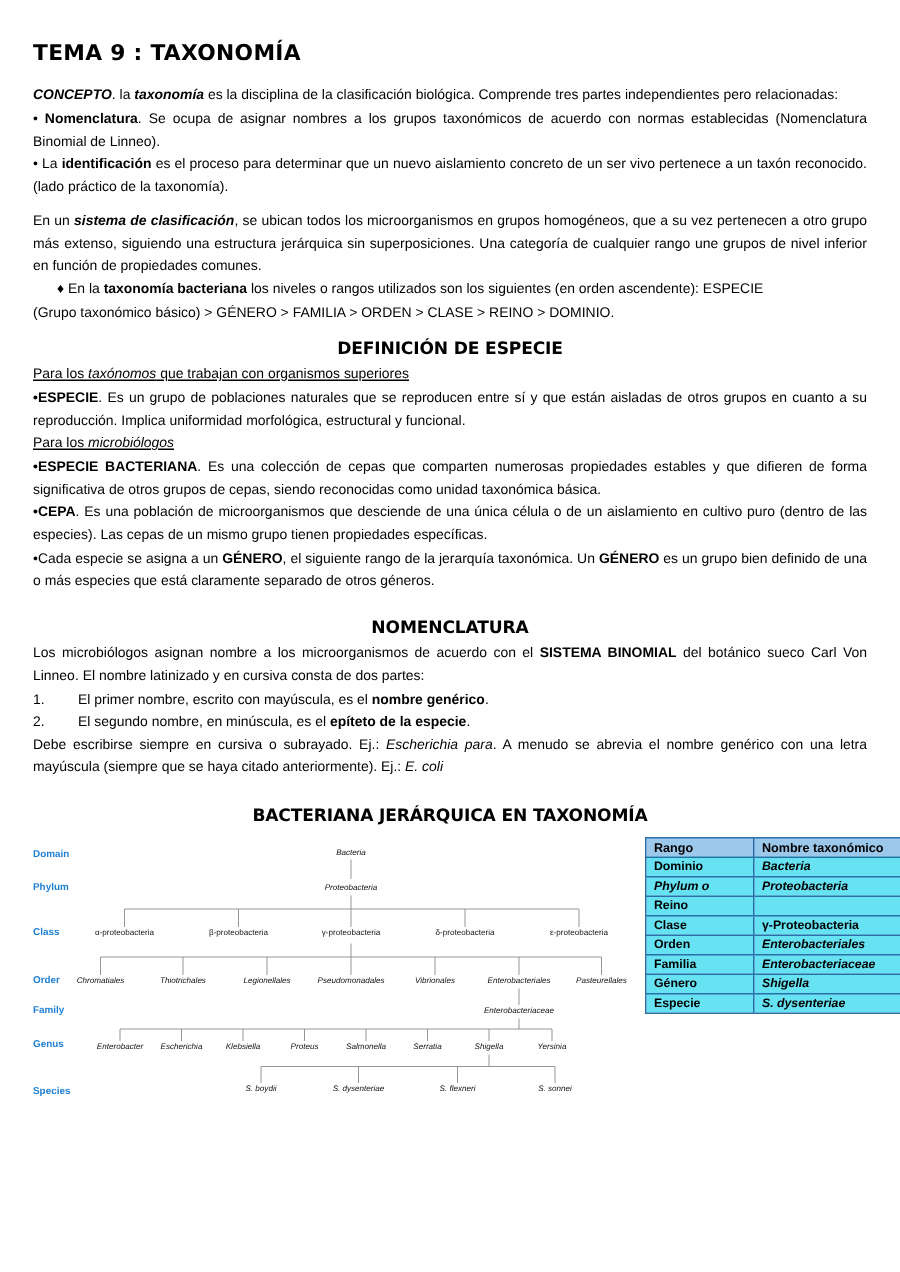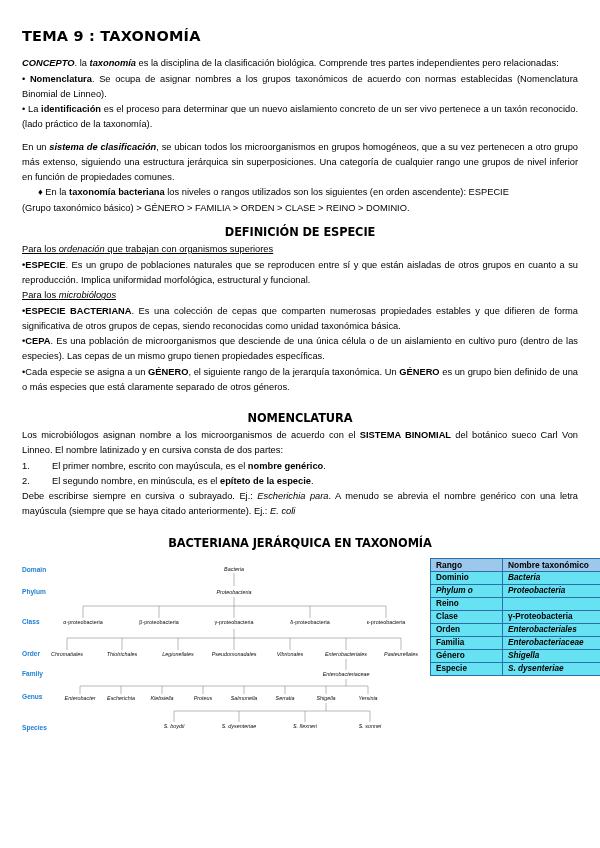--- a/index.html
+++ b/index.html
@@ -128,21 +128,21 @@
 
   <div class="gap"></div>
 
   <p class="para"><span>En un </span><span class="bi">sistema de clasificación</span><span>, se ubican todos los microorganismos en grupos homogéneos, que a su vez pertenecen a otro grupo más extenso, siguiendo una estructura jerárquica sin superposiciones. Una categoría de cualquier rango une grupos de nivel inferior en función de propiedades comunes.</span></p>
 
   <p class="para nojust bullet-indent"><span>♦ En la </span><span class="b">taxonomía bacteriana</span><span> los niveles o rangos utilizados son los siguientes (en orden ascendente): ESPECIE</span></p>
   <p class="para nojust center-indent">(Grupo taxonómico básico) &gt; GÉNERO &gt; FAMILIA &gt; ORDEN &gt; CLASE &gt; REINO &gt; DOMINIO.</p>
 
   <h2 class="section">DEFINICIÓN DE ESPECIE</h2>
 
-  <p class="para nojust"><span class="u">Para los </span><span class="u i">ordenación</span><span class="u"> que trabajan con organismos superiores</span></p>
+  <p class="para nojust"><span class="u">Para los </span><span class="u i">taxónomos</span><span class="u"> que trabajan con organismos superiores</span></p>
 
   <p class="para"><span class="b">•ESPECIE</span><span>. Es un grupo de poblaciones naturales que se reproducen entre sí y que están aisladas de otros grupos en cuanto a su reproducción. Implica uniformidad morfológica, estructural y funcional.</span></p>
 
   <p class="para nojust"><span class="u">Para los </span><span class="u i">microbiólogos</span></p>
 
   <p class="para"><span class="b">•ESPECIE BACTERIANA</span><span>. Es una colección de cepas que comparten numerosas propiedades estables y que difieren de forma significativa de otros grupos de cepas, siendo reconocidas como unidad taxonómica básica.</span></p>
 
   <p class="para"><span class="b">•CEPA</span><span>. Es una población de microorganismos que desciende de una única célula o de un aislamiento en cultivo puro (dentro de las especies). Las cepas de un mismo grupo tienen propiedades específicas.</span></p>
 
   <p class="para"><span>•Cada especie se asigna a un </span><span class="b">GÉNERO</span><span>, el siguiente rango de la jerarquía taxonómica. Un </span><span class="b">GÉNERO</span><span> es un grupo bien definido de una o más especies que está claramente separado de otros géneros.</span></p>

